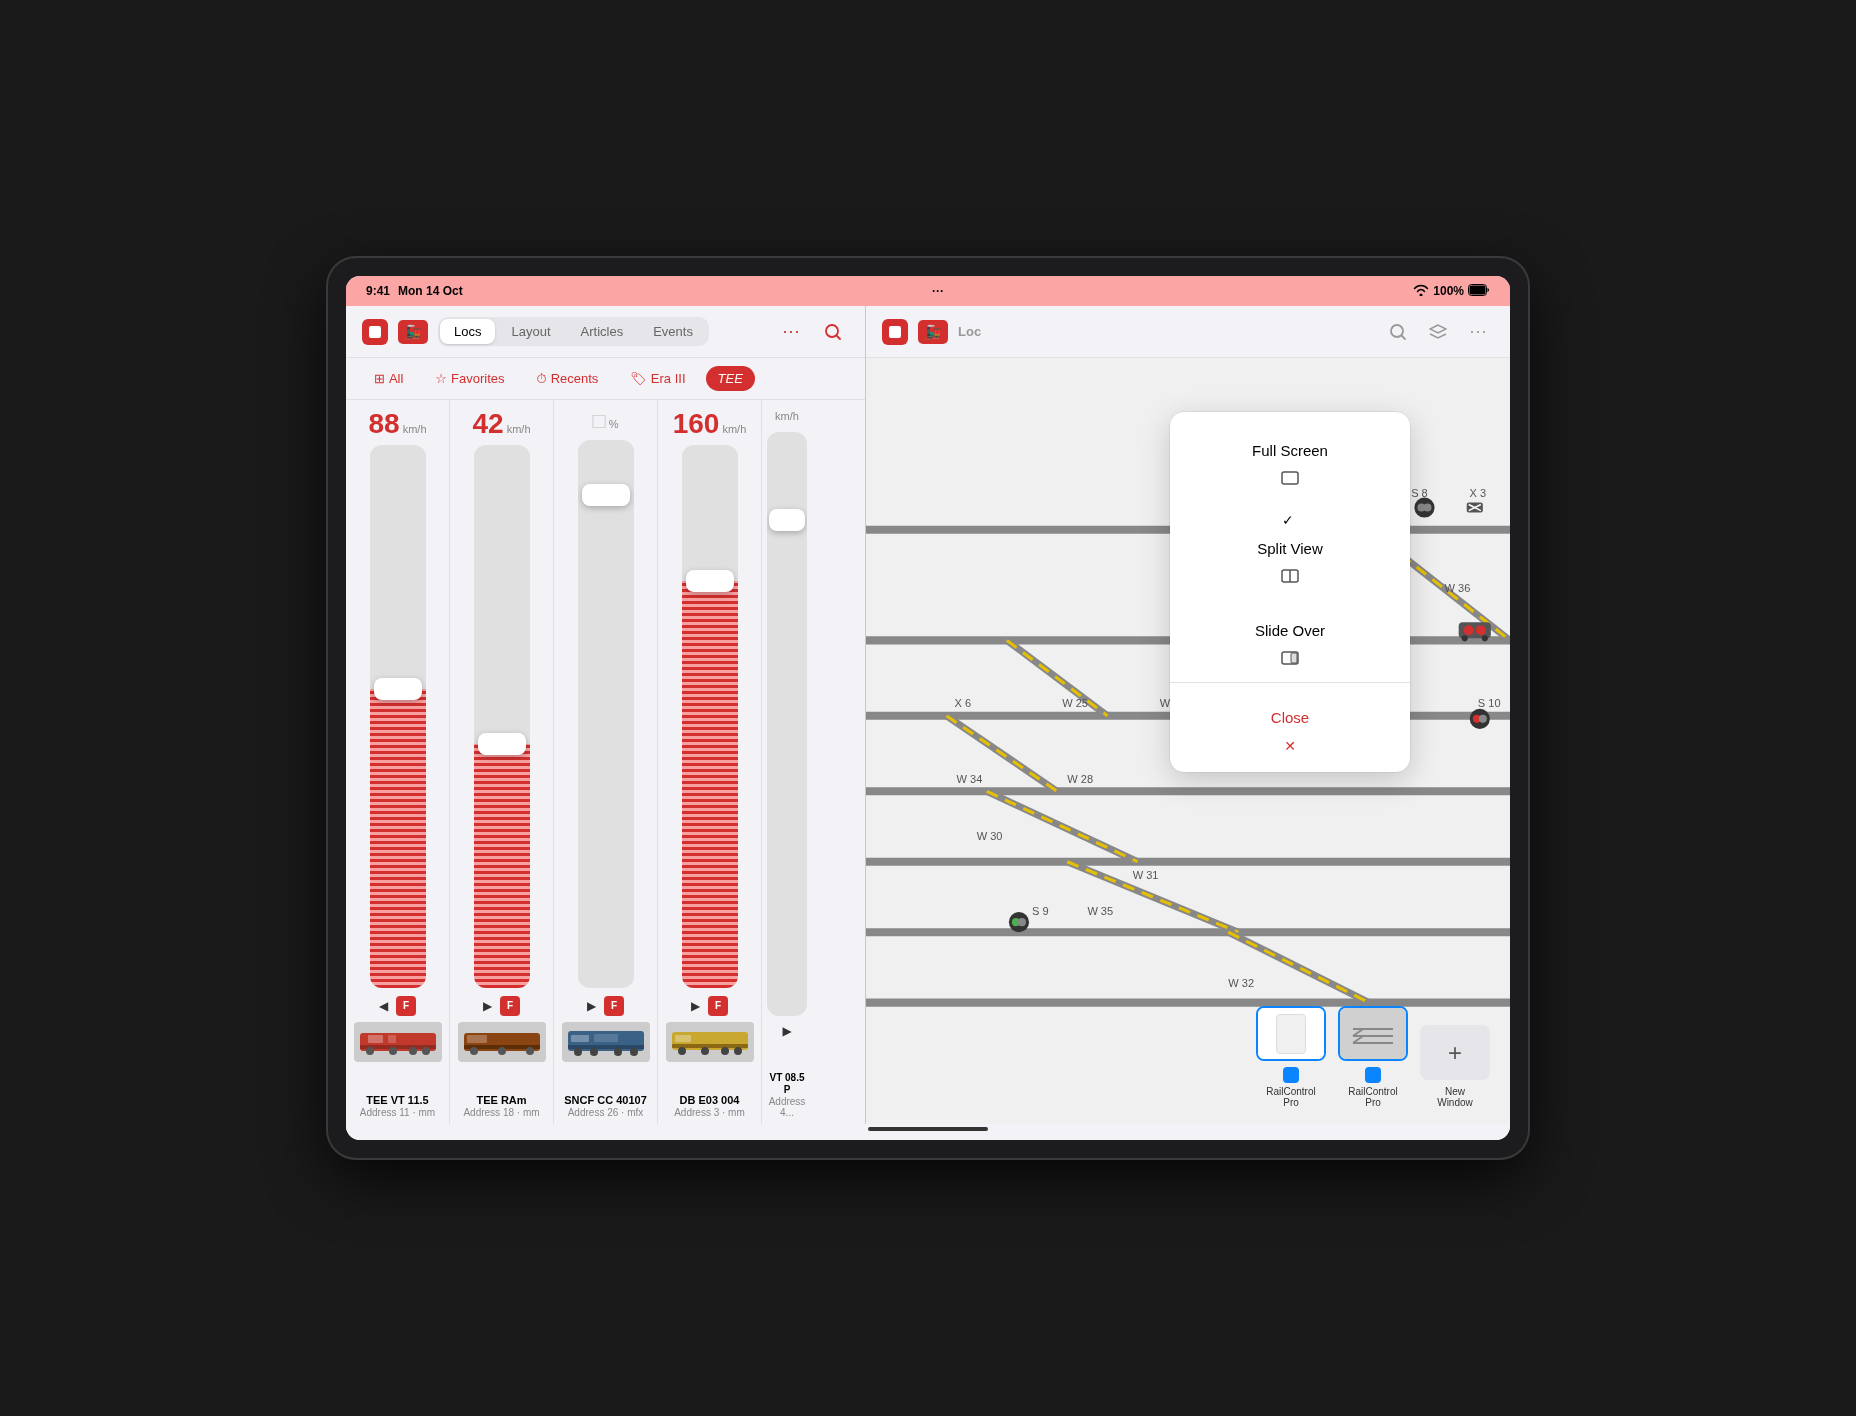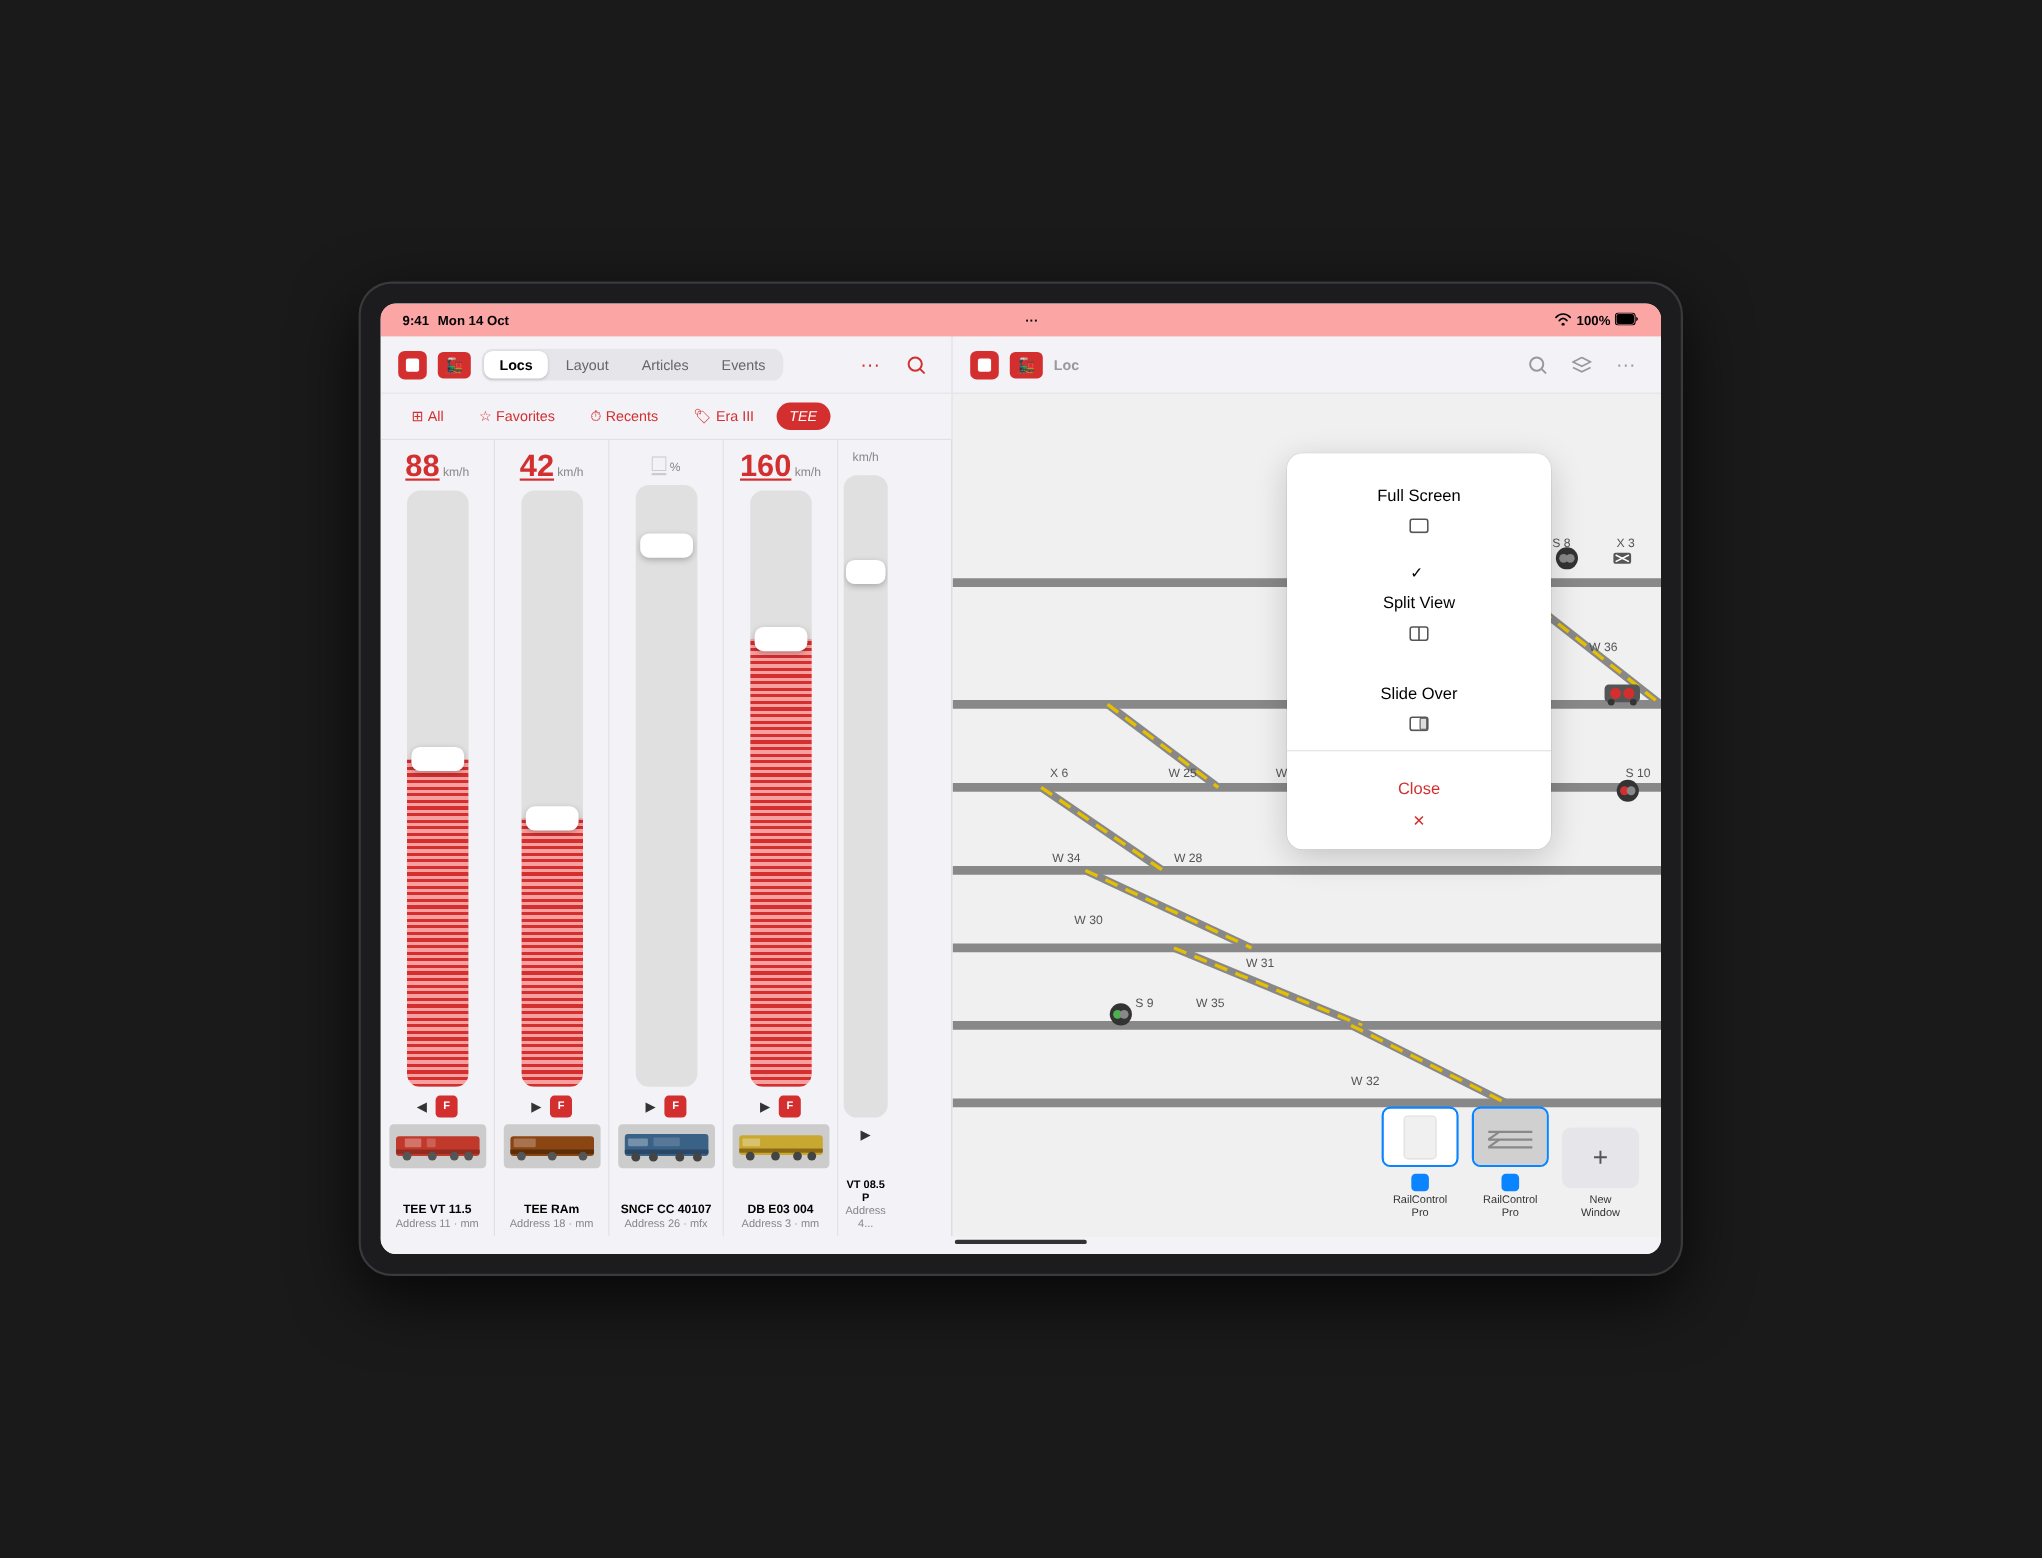--- a/index.html
+++ b/index.html
@@ -128,21 +128,21 @@
       padding: 5px 14px;
       border-radius: 8px;
       font-size: 13px;
       font-weight: 500;
       color: #666;
       cursor: pointer;
     }
     .tab-item.active {
       background: white;
       color: #000;
-      font-weight: 700;
+      font-weight: 400;
       box-shadow: 0 1px 3px rgba(0,0,0,0.15);
     }
 
     .icon-btn {
       width: 32px;
       height: 32px;
       display: flex;
       align-items: center;
       justify-content: center;
       color: #d32f2f;
@@ -195,21 +195,20 @@
       border-right: 1px solid #e0e0e5;
     }
     .loco-column:last-child { border-right: none; }
 
     .speed-display {
       font-size: 28px;
       font-weight: 700;
       color: #d32f2f;
       font-variant-numeric: tabular-nums;
       line-height: 1;
-      text-decoration: underline;
     }
     .speed-unit {
       font-size: 11px;
       color: #888;
       margin-bottom: 8px;
     }
 
     .slider-track {
       flex: 1;
       width: 56px;

